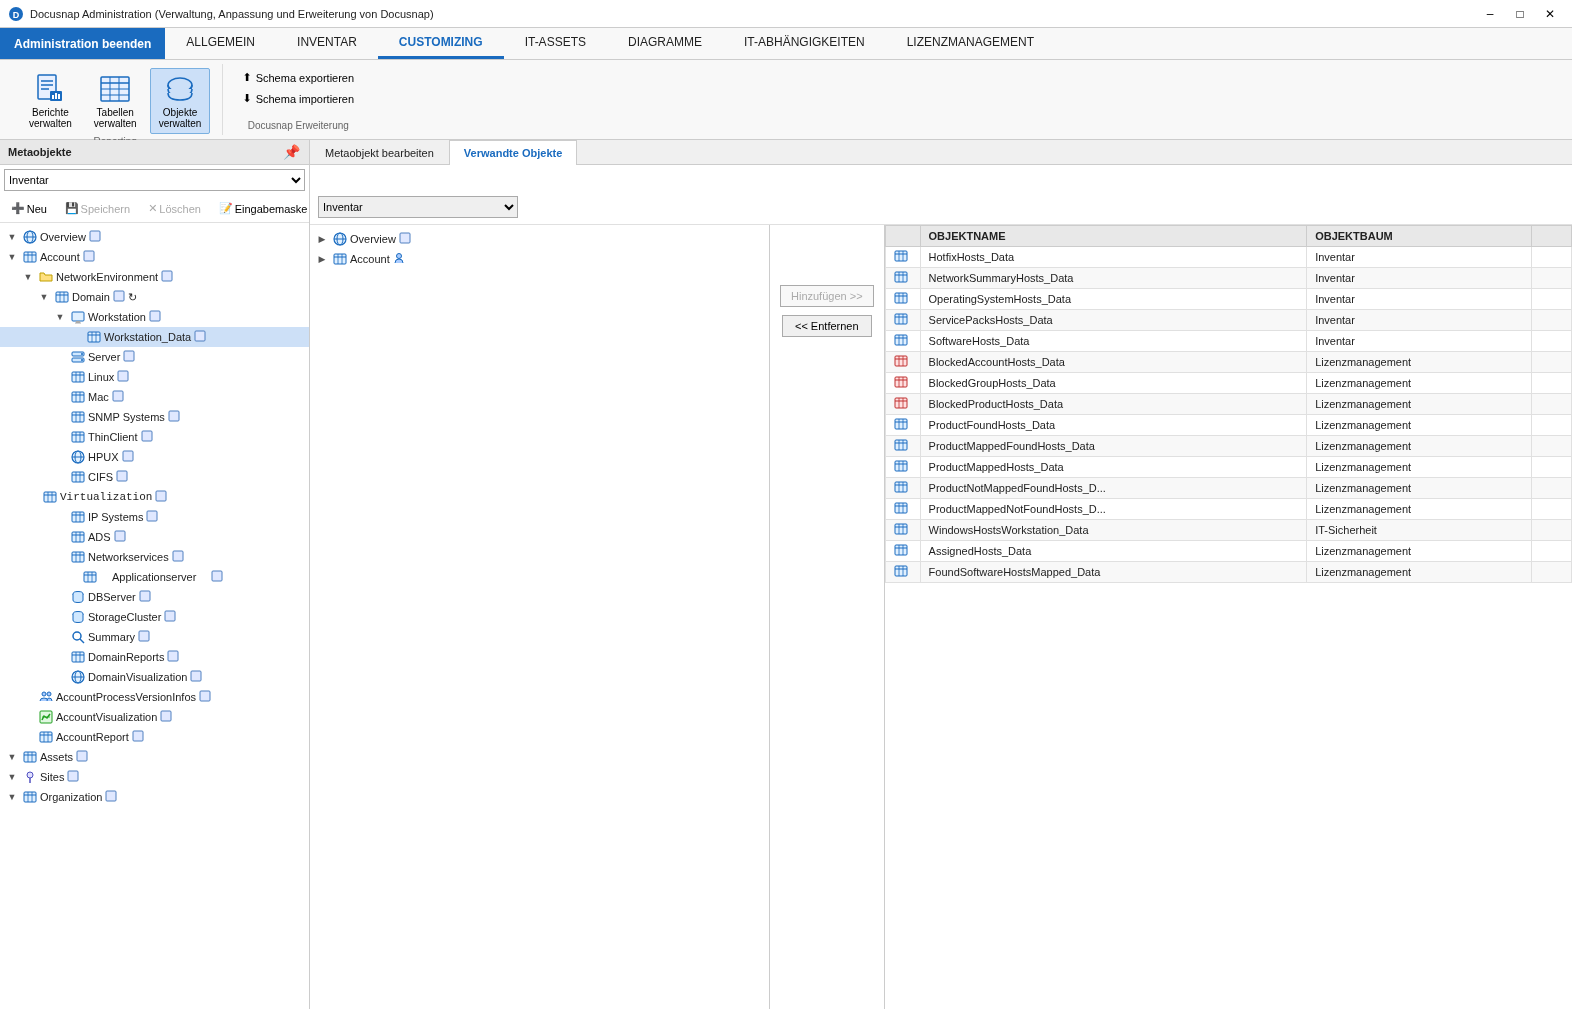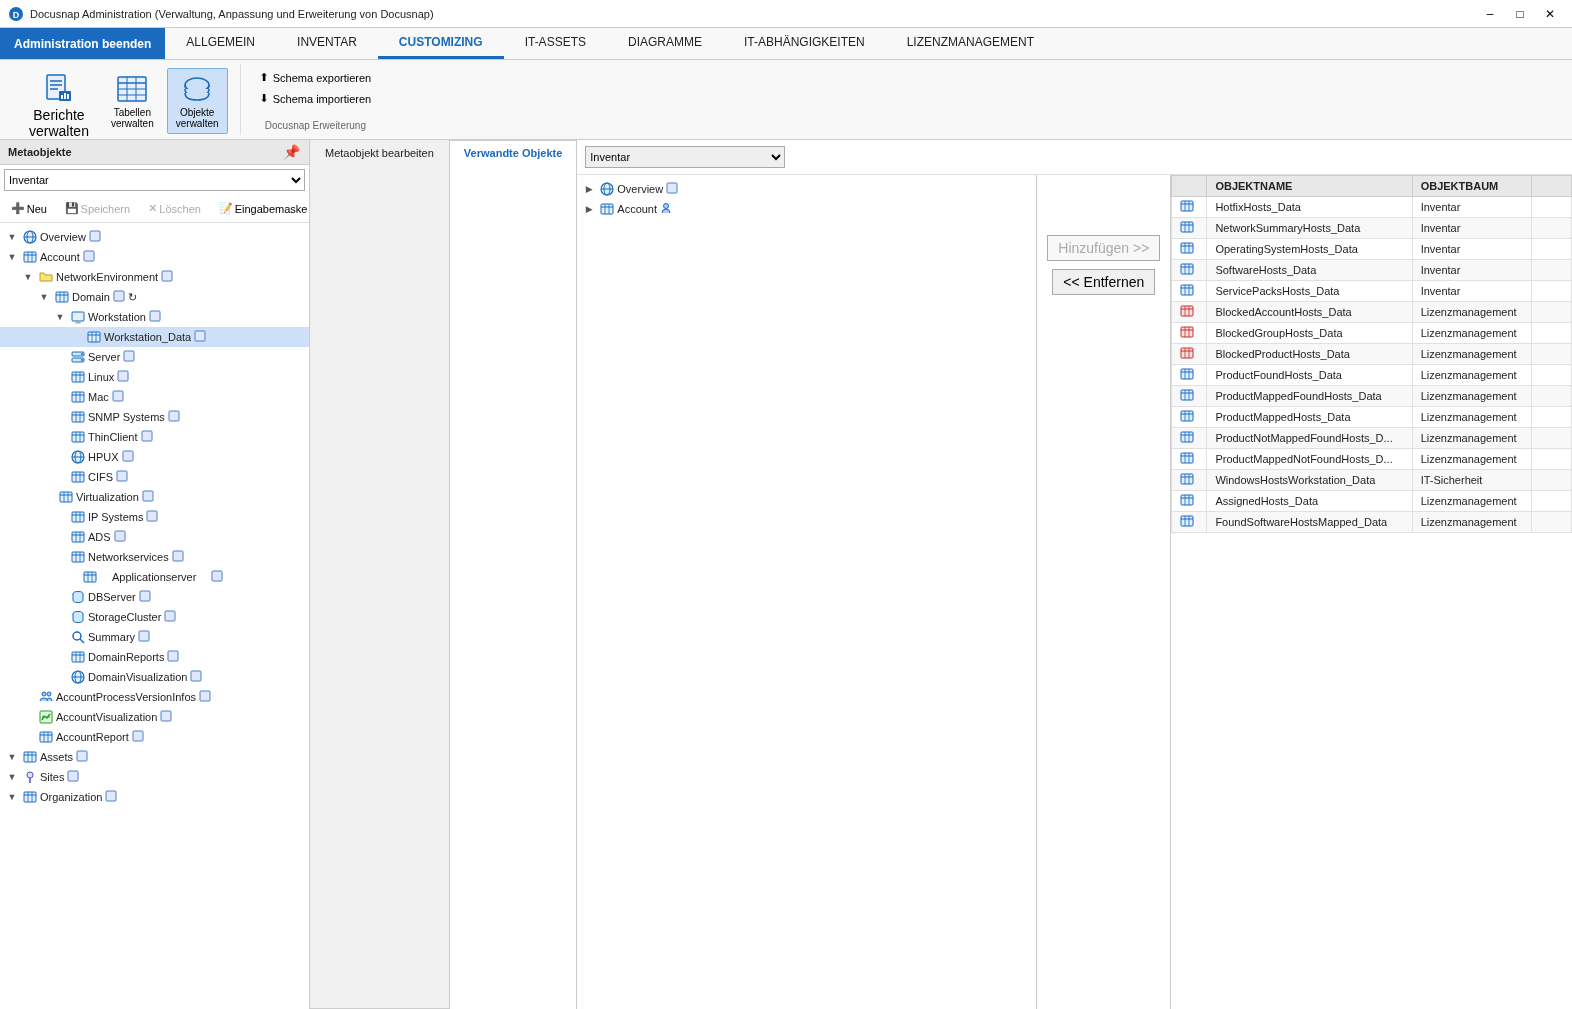--- a/index.html
+++ b/index.html
@@ -206,23 +206,24 @@
       font-size: 9px; color: #555; cursor: pointer;
     }
     .tree-icon { width: 16px; height: 16px; margin: 0 2px; flex-shrink: 0; display: inline-flex; align-items: center; justify-content: center; }
     .tree-label { font-size: 11px; }
     .tree-badge { margin-left: 3px; font-size: 10px; }
 
     
     .right-panel {
       flex: 1;
       display: flex;
-      flex-direction: row;
+      flex-direction: column;
       background: #fff;
       overflow: hidden;
+      gap: 25px;
     }
     .tab-bar {
       display: flex;
       border-bottom: 1px solid #ccc;
       background: #f0f0f0;
     }
     .tab {
       padding: 6px 14px;
       font-size: 11px;
       cursor: pointer;
@@ -277,21 +278,21 @@
       display: flex;
       flex-direction: column;
       align-items: center;
       justify-content: flex-start;
       padding: 60px 10px 0;
       gap: 8px;
       border-right: 1px solid #ccc;
     }
     .center-btn {
       padding: 4px 10px;
-      font-size: 14px;
+      font-size: 11px;
       cursor: pointer;
       border: 1px solid #aaa;
       background: #f0f0f0;
       white-space: nowrap;
       min-width: 90px;
       text-align: center;
     }
     .center-btn.disabled { color: #aaa; cursor: default; background: #f8f8f8; }
 
     
@@ -367,21 +368,21 @@
             <rect x="4" y="2" width="18" height="24" rx="1" fill="#e8f0ff" stroke="#1a6bbf" stroke-width="1.5"></rect>
             <line x1="7" y1="8" x2="19" y2="8" stroke="#1a6bbf" stroke-width="1.5"></line>
             <line x1="7" y1="12" x2="19" y2="12" stroke="#1a6bbf" stroke-width="1.5"></line>
             <line x1="7" y1="16" x2="15" y2="16" stroke="#1a6bbf" stroke-width="1.5"></line>
             <rect x="16" y="18" width="12" height="10" rx="1" fill="#1a6bbf"></rect>
             <rect x="18" y="22" width="2" height="4" fill="#fff"></rect>
             <rect x="21" y="20" width="2" height="6" fill="#fff"></rect>
             <rect x="24" y="21" width="2" height="5" fill="#fff"></rect>
           </svg>
         </div>
-        <span style="white-space:pre-line; font-size:14px;">Berichte
+        <span style="white-space:pre-line; font-size:10px;">Berichte
 verwalten</span>
       </button>
       <button class="ribbon-btn-large">
         <div class="icon-large">
           <svg width="32" height="32" viewBox="0 0 32 32">
             <rect x="2" y="4" width="28" height="24" rx="1" fill="#e8f0ff" stroke="#1a6bbf" stroke-width="1.5"></rect>
             <line x1="2" y1="10" x2="30" y2="10" stroke="#1a6bbf" stroke-width="1.5"></line>
             <line x1="11" y1="4" x2="11" y2="28" stroke="#1a6bbf" stroke-width="1"></line>
             <line x1="20" y1="4" x2="20" y2="28" stroke="#1a6bbf" stroke-width="1"></line>
             <line x1="2" y1="16" x2="30" y2="16" stroke="#1a6bbf" stroke-width="1"></line>
@@ -638,21 +639,21 @@
                 <line x1="1" y1="5" x2="13" y2="5" stroke="#1a6bbf" stroke-width="1"></line>
                 <line x1="5" y1="2" x2="5" y2="12" stroke="#1a6bbf" stroke-width="0.8"></line>
                 <line x1="9" y1="2" x2="9" y2="12" stroke="#1a6bbf" stroke-width="0.8"></line>
               </svg>
             </span>
             <span class="tree-label">CIFS</span>
             <span class="tree-badge"><svg width="12" height="12" viewBox="0 0 12 12">
                 <rect x="1" y="1" width="10" height="10" rx="1" fill="#e0e8ff" stroke="#5080c0" stroke-width="1"></rect>
               </svg></span>
           </div>
-          <div class="tree-item" style="padding-left: 40px;">
+          <div class="tree-item" style="padding-left: 24px; font-family: Liberation Mono, monospace;">
             <span class="tree-expand"></span>
             <span class="tree-icon">
               <svg width="14" height="14" viewBox="0 0 14 14">
                 <rect x="1" y="2" width="12" height="10" rx="1" fill="#e0f0ff" stroke="#1a6bbf" stroke-width="1"></rect>
                 <line x1="1" y1="5" x2="13" y2="5" stroke="#1a6bbf" stroke-width="1"></line>
                 <line x1="5" y1="2" x2="5" y2="12" stroke="#1a6bbf" stroke-width="0.8"></line>
                 <line x1="9" y1="2" x2="9" y2="12" stroke="#1a6bbf" stroke-width="0.8"></line>
               </svg>
             </span>
             <span class="tree-label">Virtualization</span>
@@ -990,34 +991,34 @@
   </tr>
                 <tr>
     <td><span class="row-icon">
                       <svg width="14" height="14" viewBox="0 0 14 14">
                         <rect x="1" y="2" width="12" height="10" rx="1" fill="#e0f0ff" stroke="#1a6bbf" stroke-width="1"></rect>
                         <line x1="1" y1="5" x2="13" y2="5" stroke="#1a6bbf" stroke-width="1"></line>
                         <line x1="5" y1="2" x2="5" y2="12" stroke="#1a6bbf" stroke-width="0.8"></line>
                         <line x1="9" y1="2" x2="9" y2="12" stroke="#1a6bbf" stroke-width="0.8"></line>
                       </svg>
                     </span></td>
+    <td>ServicePacksHosts_Data</td>
+    <td>Inventar</td>
+    <td></td>
+  </tr>
+                <tr>
+    <td><span class="row-icon">
+                      <svg width="14" height="14" viewBox="0 0 14 14">
+                        <rect x="1" y="2" width="12" height="10" rx="1" fill="#e0f0ff" stroke="#1a6bbf" stroke-width="1"></rect>
+                        <line x1="1" y1="5" x2="13" y2="5" stroke="#1a6bbf" stroke-width="1"></line>
+                        <line x1="5" y1="2" x2="5" y2="12" stroke="#1a6bbf" stroke-width="0.8"></line>
+                        <line x1="9" y1="2" x2="9" y2="12" stroke="#1a6bbf" stroke-width="0.8"></line>
+                      </svg>
+                    </span></td>
     <td>SoftwareHosts_Data</td>
-    <td>Inventar</td>
-    <td></td>
-  </tr>
-                <tr>
-    <td><span class="row-icon">
-                      <svg width="14" height="14" viewBox="0 0 14 14">
-                        <rect x="1" y="2" width="12" height="10" rx="1" fill="#e0f0ff" stroke="#1a6bbf" stroke-width="1"></rect>
-                        <line x1="1" y1="5" x2="13" y2="5" stroke="#1a6bbf" stroke-width="1"></line>
-                        <line x1="5" y1="2" x2="5" y2="12" stroke="#1a6bbf" stroke-width="0.8"></line>
-                        <line x1="9" y1="2" x2="9" y2="12" stroke="#1a6bbf" stroke-width="0.8"></line>
-                      </svg>
-                    </span></td>
-    <td>ServicePacksHosts_Data</td>
     <td>Inventar</td>
     <td></td>
   </tr>
                 <tr>
     <td><span class="row-icon">
                       <svg width="14" height="14" viewBox="0 0 14 14">
                         <rect x="1" y="2" width="12" height="10" rx="1" fill="#ffe0e0" stroke="#c03030" stroke-width="1"></rect>
                         <line x1="1" y1="5" x2="13" y2="5" stroke="#c03030" stroke-width="1"></line>
                         <line x1="5" y1="2" x2="5" y2="12" stroke="#c03030" stroke-width="0.8"></line>
                         <line x1="9" y1="2" x2="9" y2="12" stroke="#c03030" stroke-width="0.8"></line>

